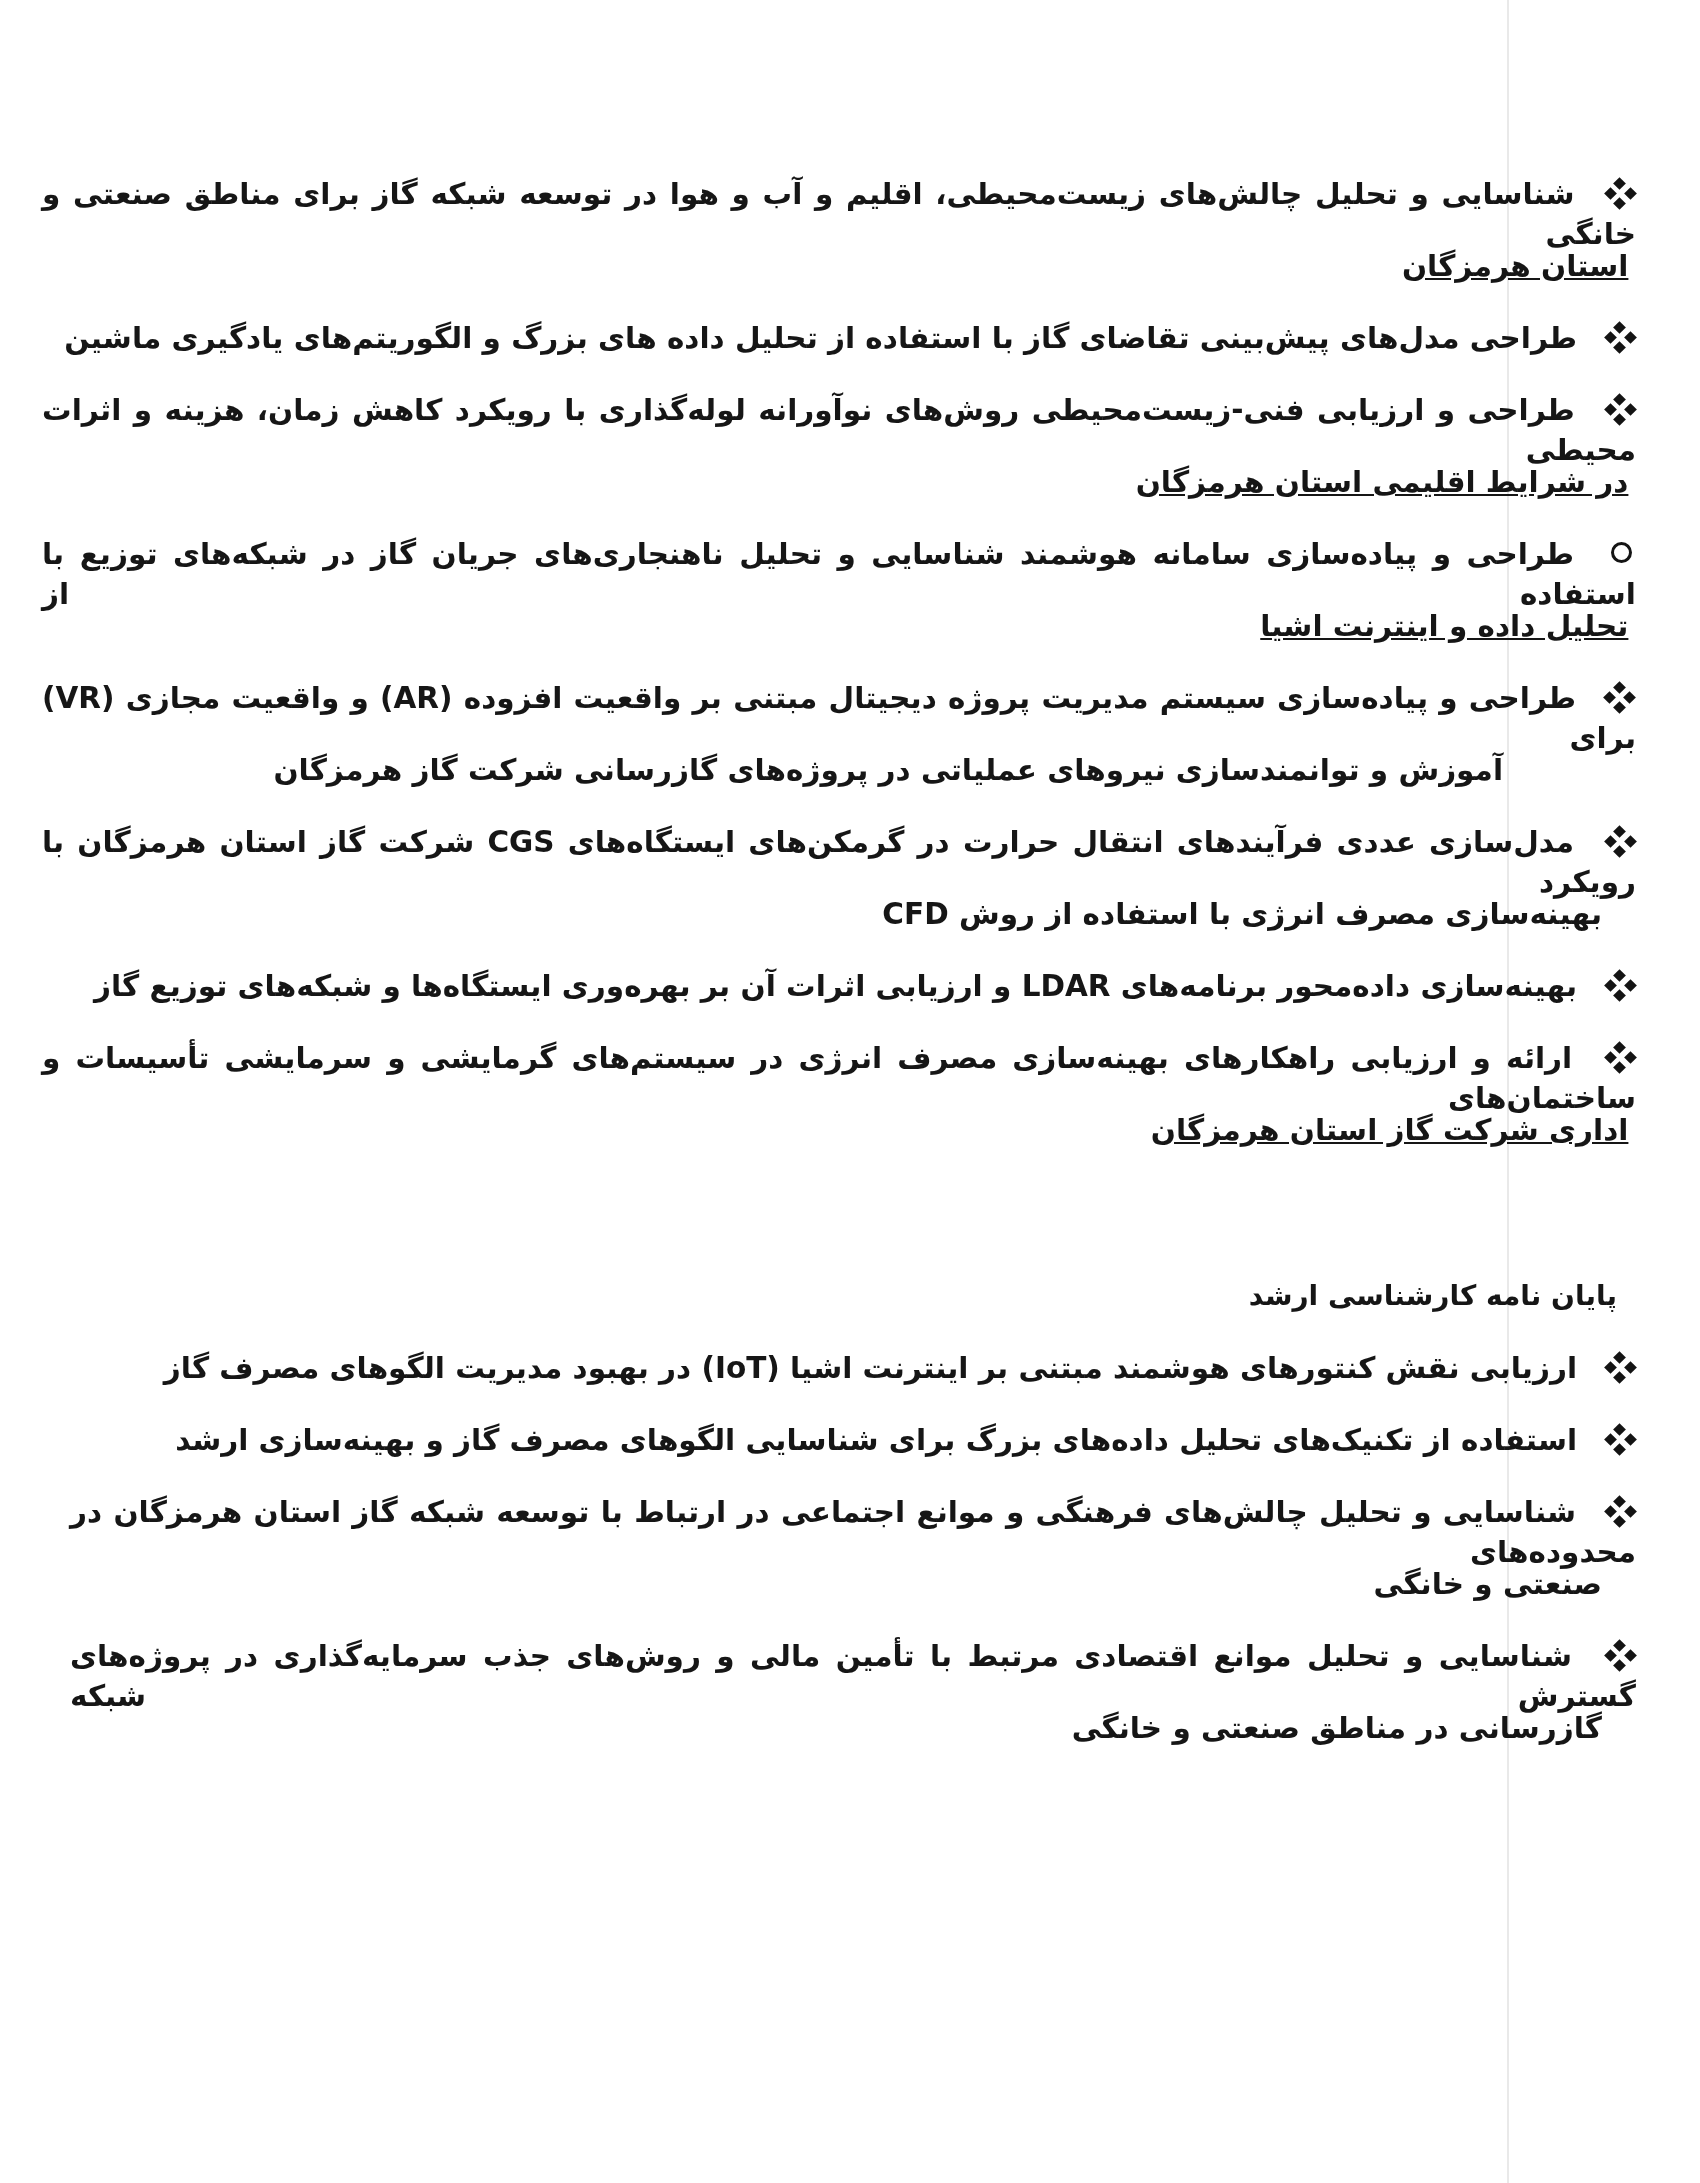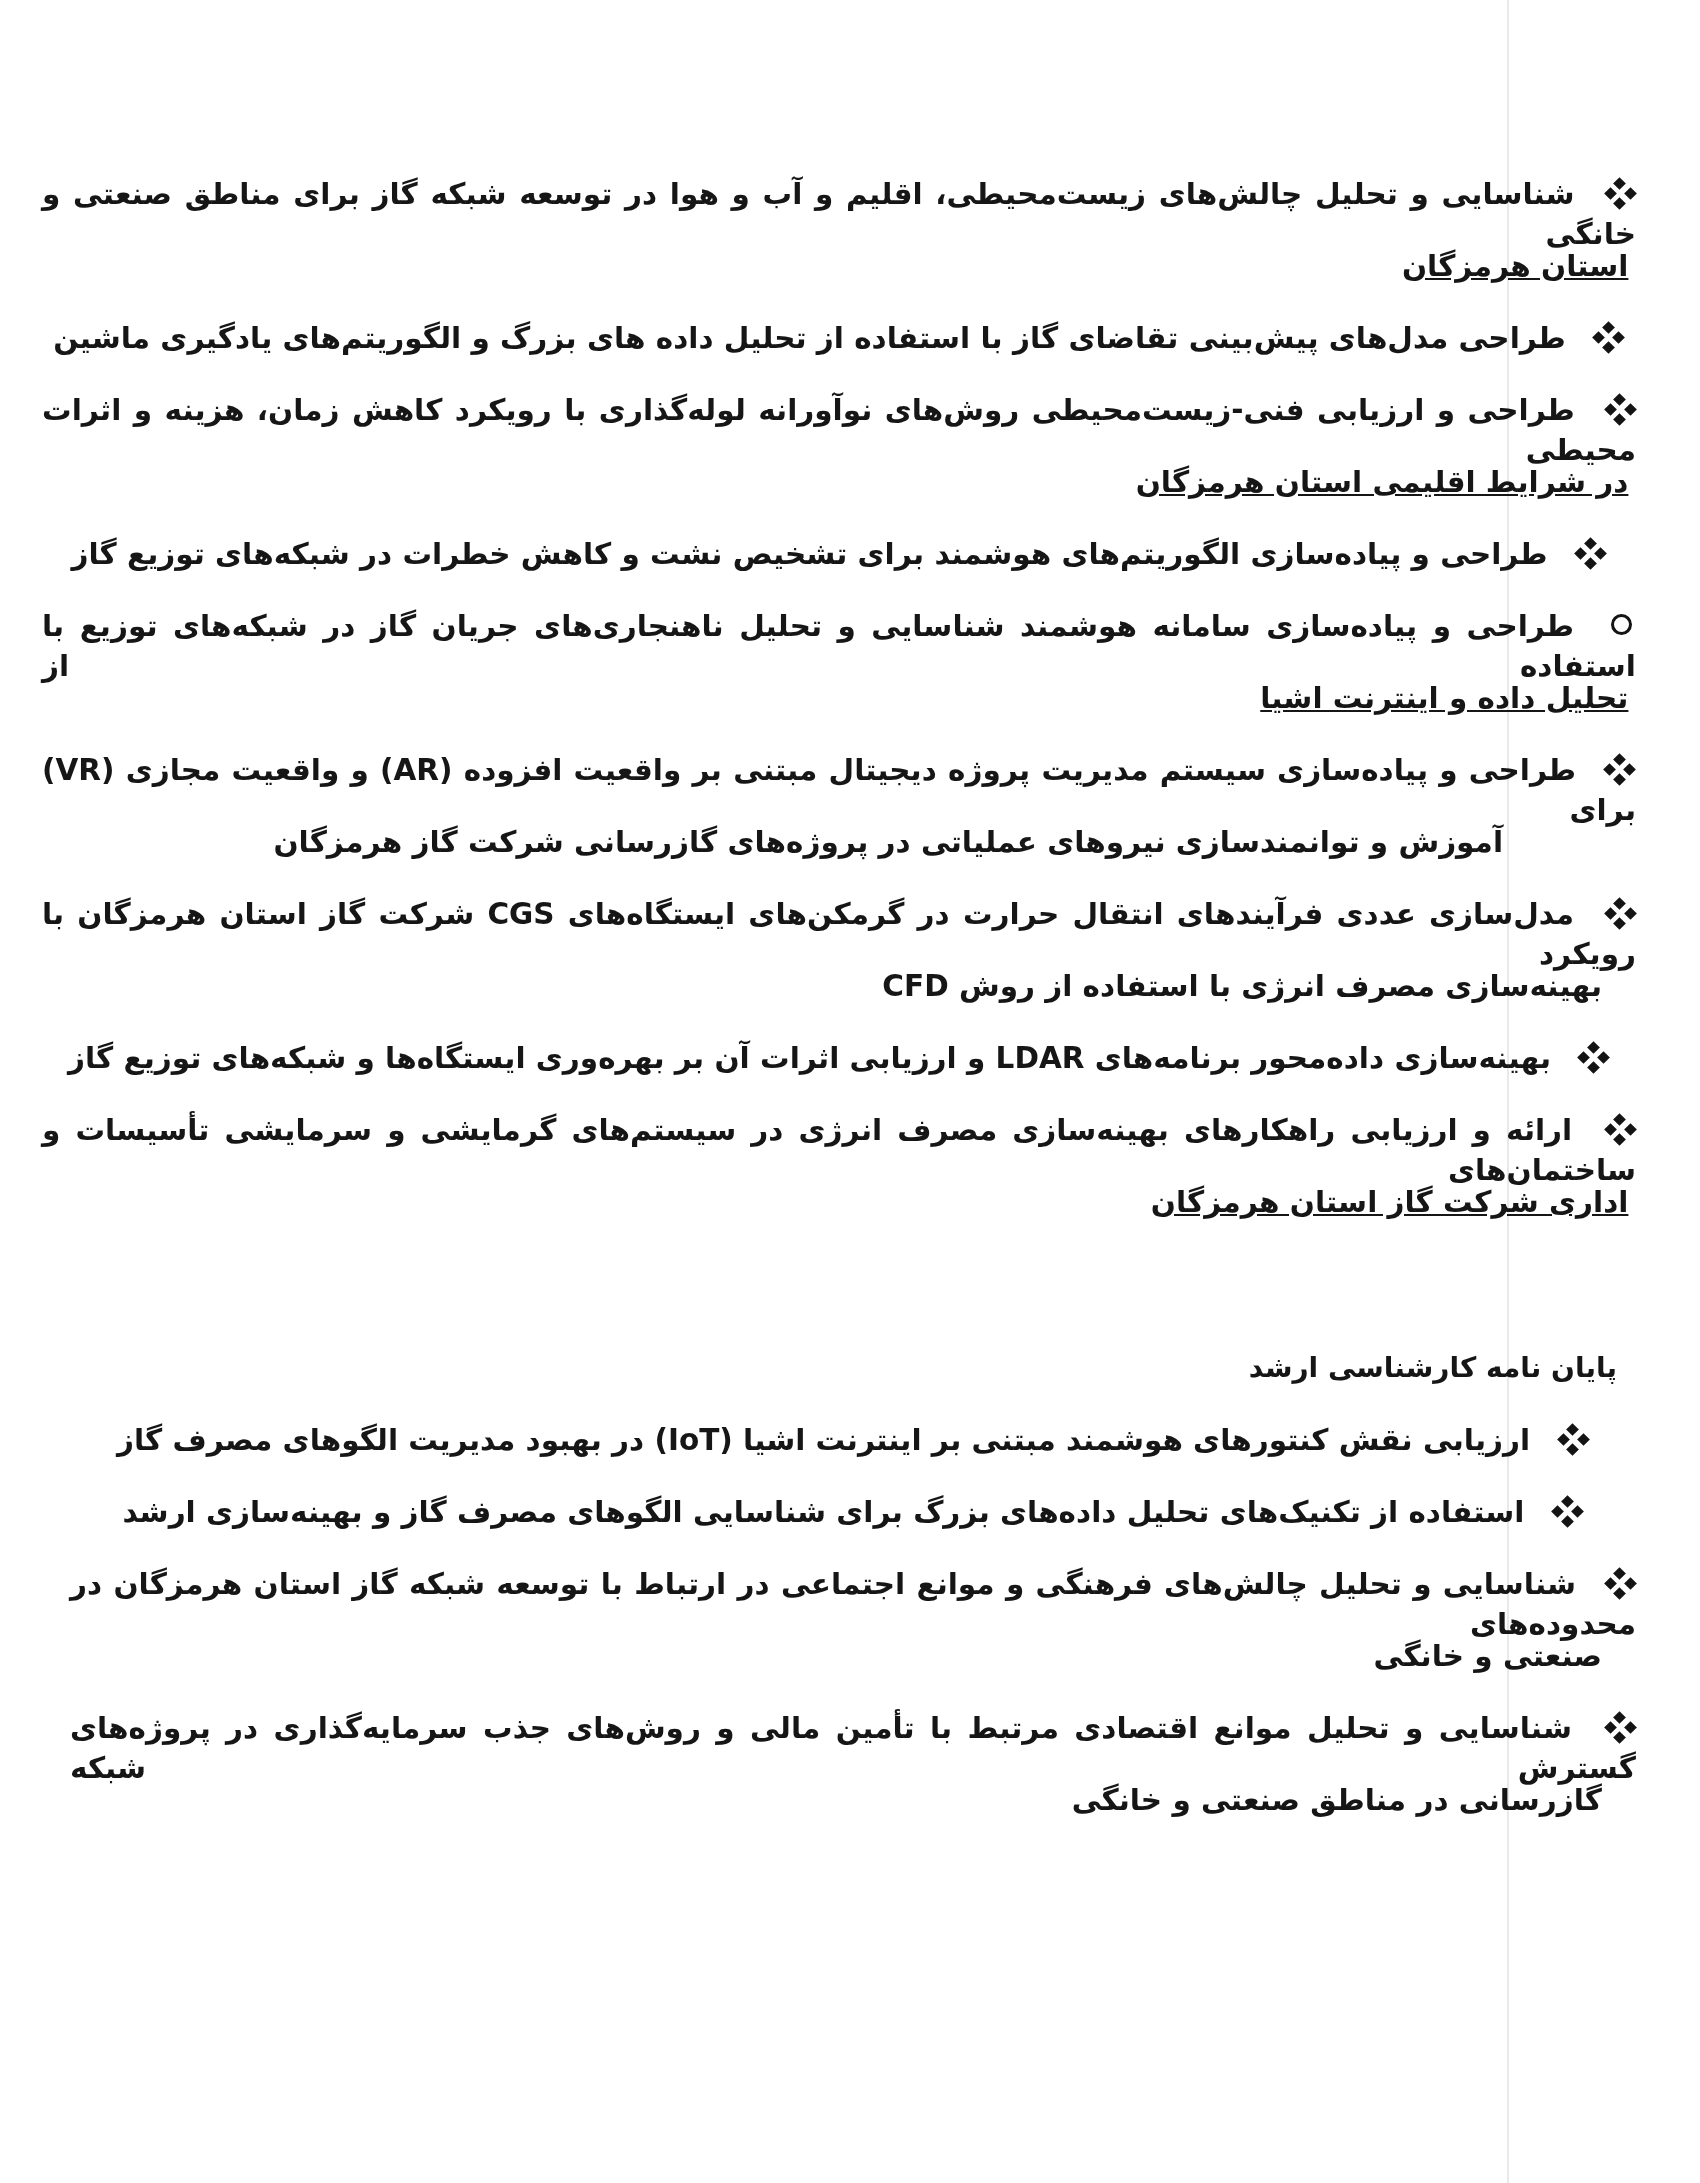--- a/index.html
+++ b/index.html
@@ -28,21 +28,21 @@
     color:#161616;
     font-weight:700;
   }
   .line{
     font-size:29.5px;
     line-height:40px;
     height:72px;
     overflow:visible;
   }
   .just{ text-align:justify; text-align-last:justify; }
-  .tr{ text-align:center; }
+  .tr{ text-align:right; }
   .cont{ text-align:right; }
   .ind0{ padding-right:7.6px;text-decoration:underline; }
   .ind1{ padding-right:34px; }
   .ind2{ padding-right:133px; }
 
   
   .dm{
     position:relative;
     display:inline-block;
     width:32px;height:32px;
@@ -105,24 +105,20 @@
       </div>
 
       <div class="line just">
         <span class="dm"><i class="n"></i><i class="w"></i><i class="e"></i><i class="s"></i></span>
         <span>طراحی و ارزیابی فنی-زیست‌محیطی روش‌های نوآورانه لوله‌گذاری با رویکرد کاهش زمان، هزینه و اثرات محیطی</span>
       </div>
       <div class="line cont ind0">
         <span>در شرایط اقلیمی استان هرمزگان</span>
       </div>
 
-      <div class="line tr">
-        <span class="dm"><i class="n"></i><i class="w"></i><i class="e"></i><i class="s"></i></span>
-        <span>طراحی و پیاده‌سازی الگوریتم‌های هوشمند برای تشخیص نشت و کاهش خطرات در شبکه‌های توزیع گاز</span>
-      </div>
 
       <div class="line just">
         <span class="cm"></span>
         <span>طراحی و پیاده‌سازی سامانه هوشمند شناسایی و تحلیل ناهنجاری‌های جریان گاز در شبکه‌های توزیع با استفاده از</span>
       </div>
       <div class="line cont ind0">
         <span>تحلیل داده و اینترنت اشیا</span>
       </div>
 
       <div class="line just">

